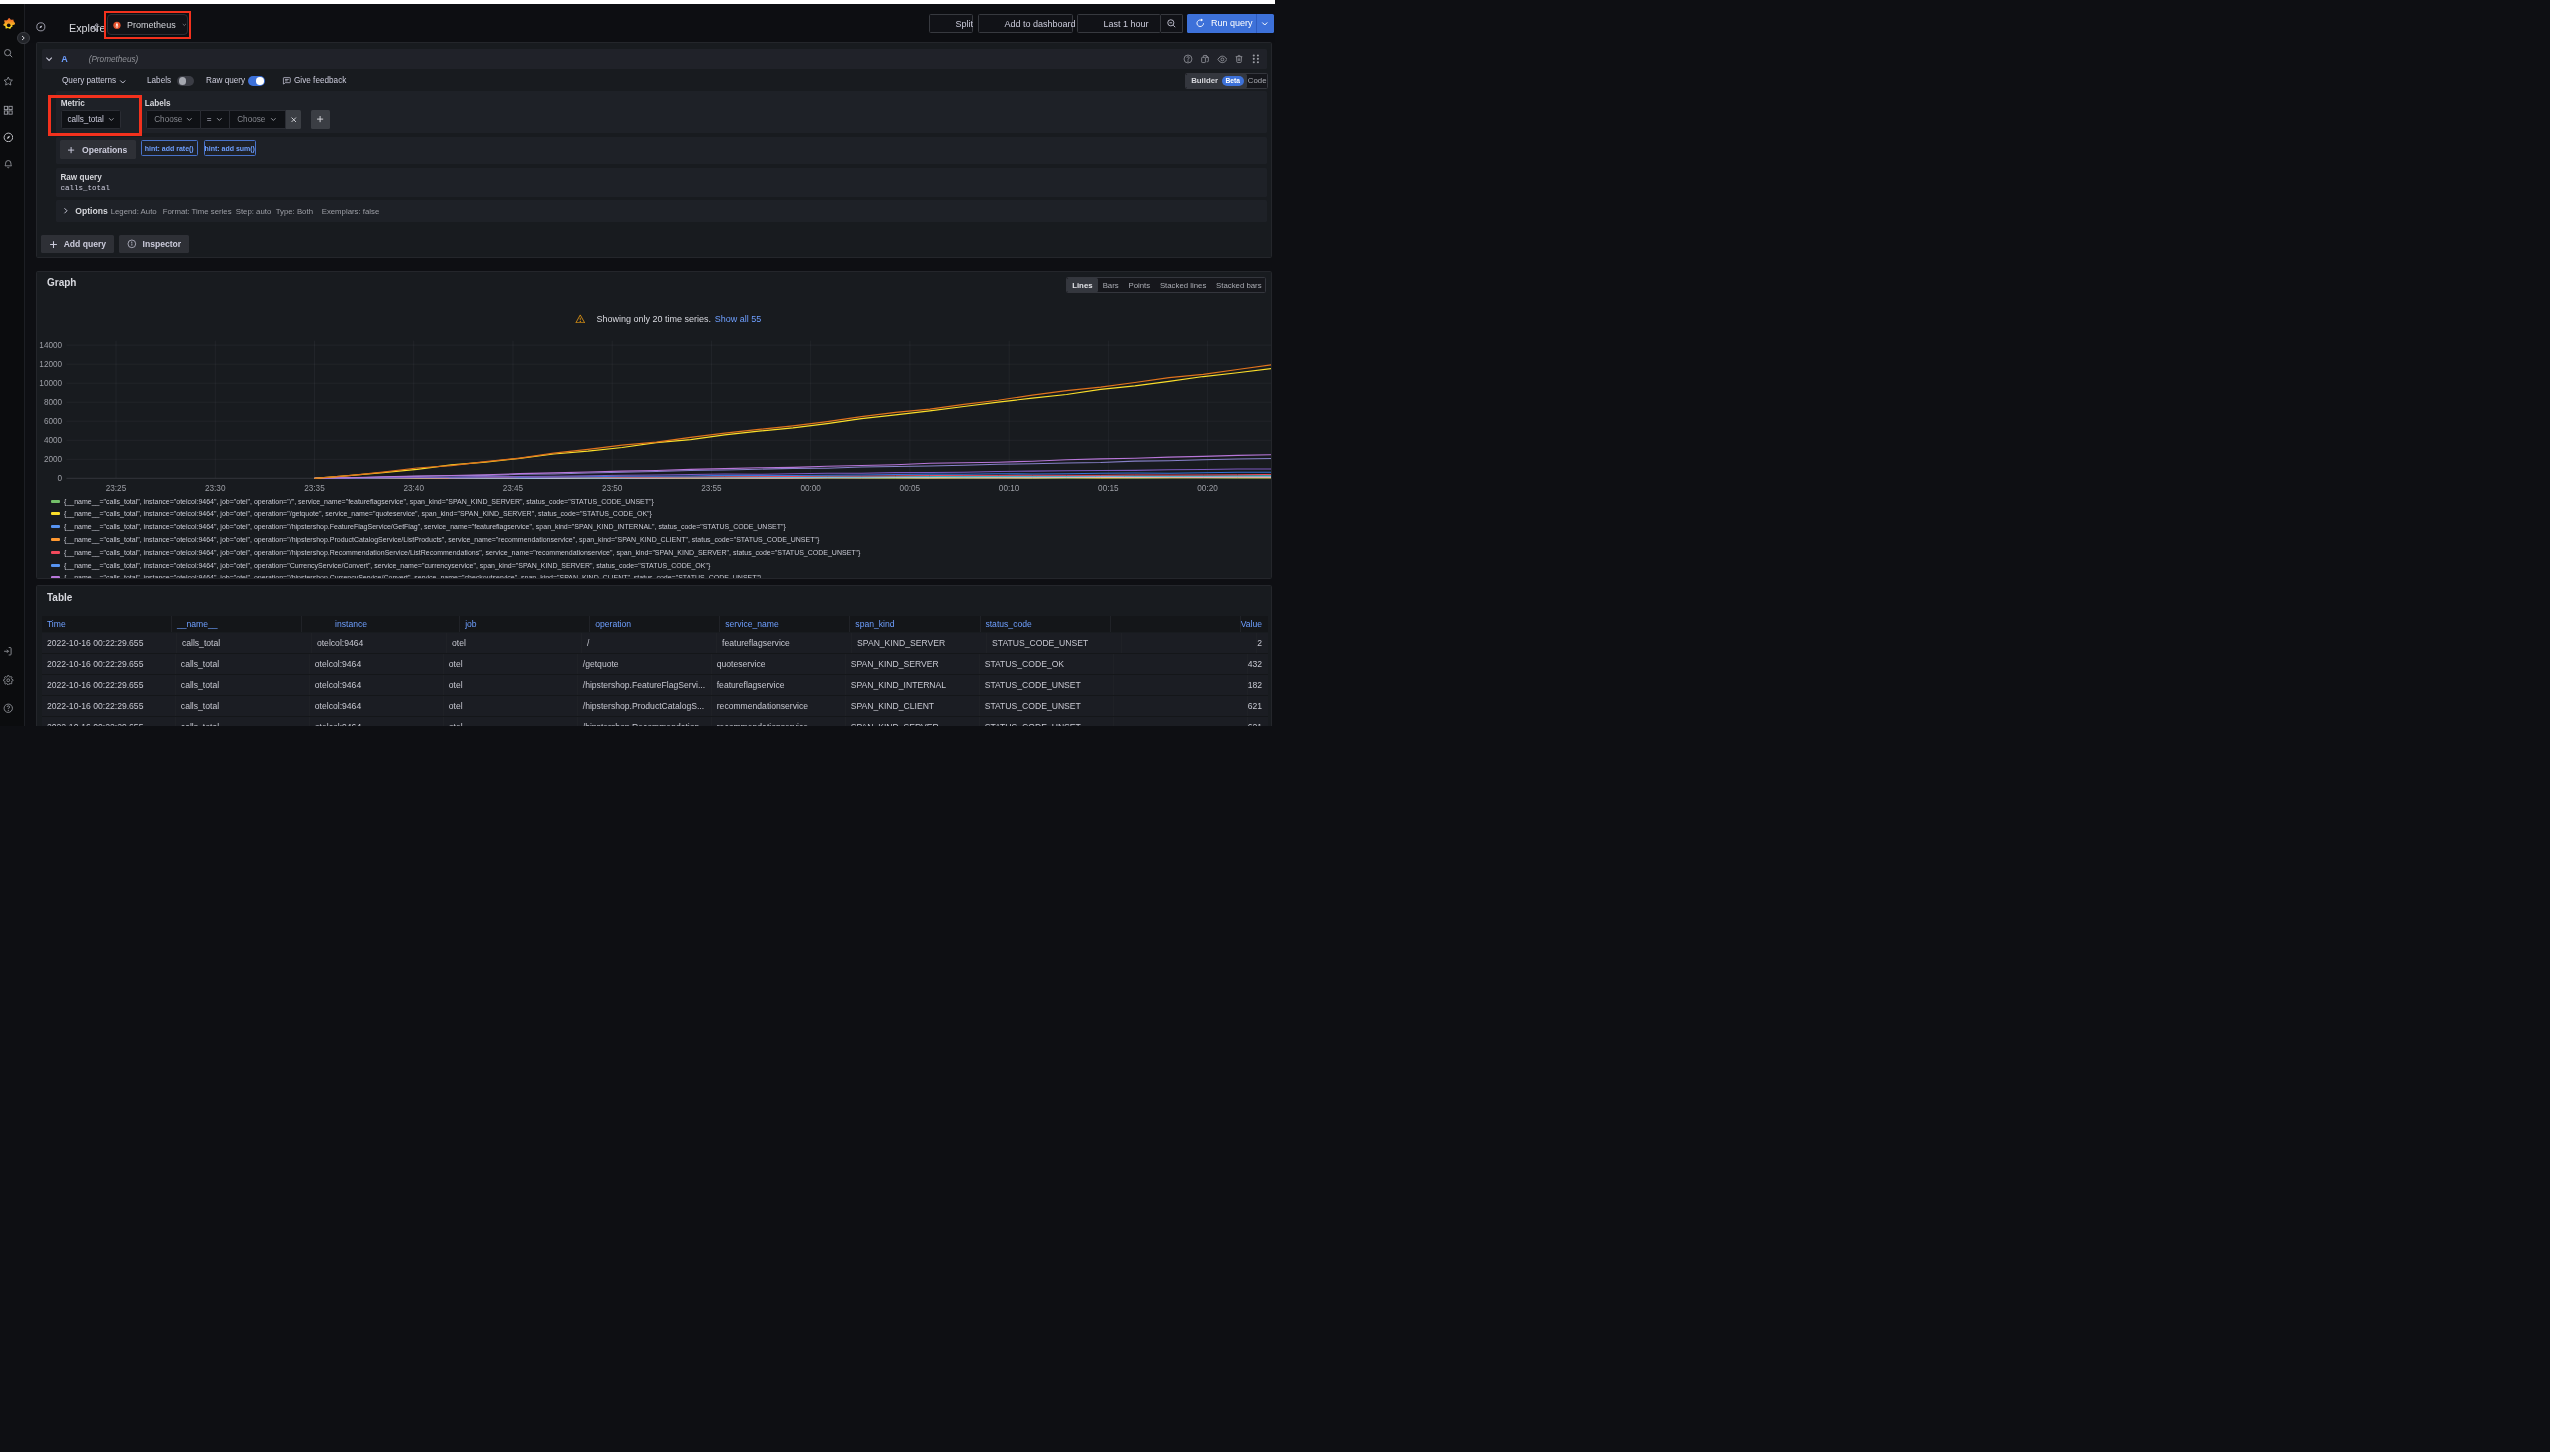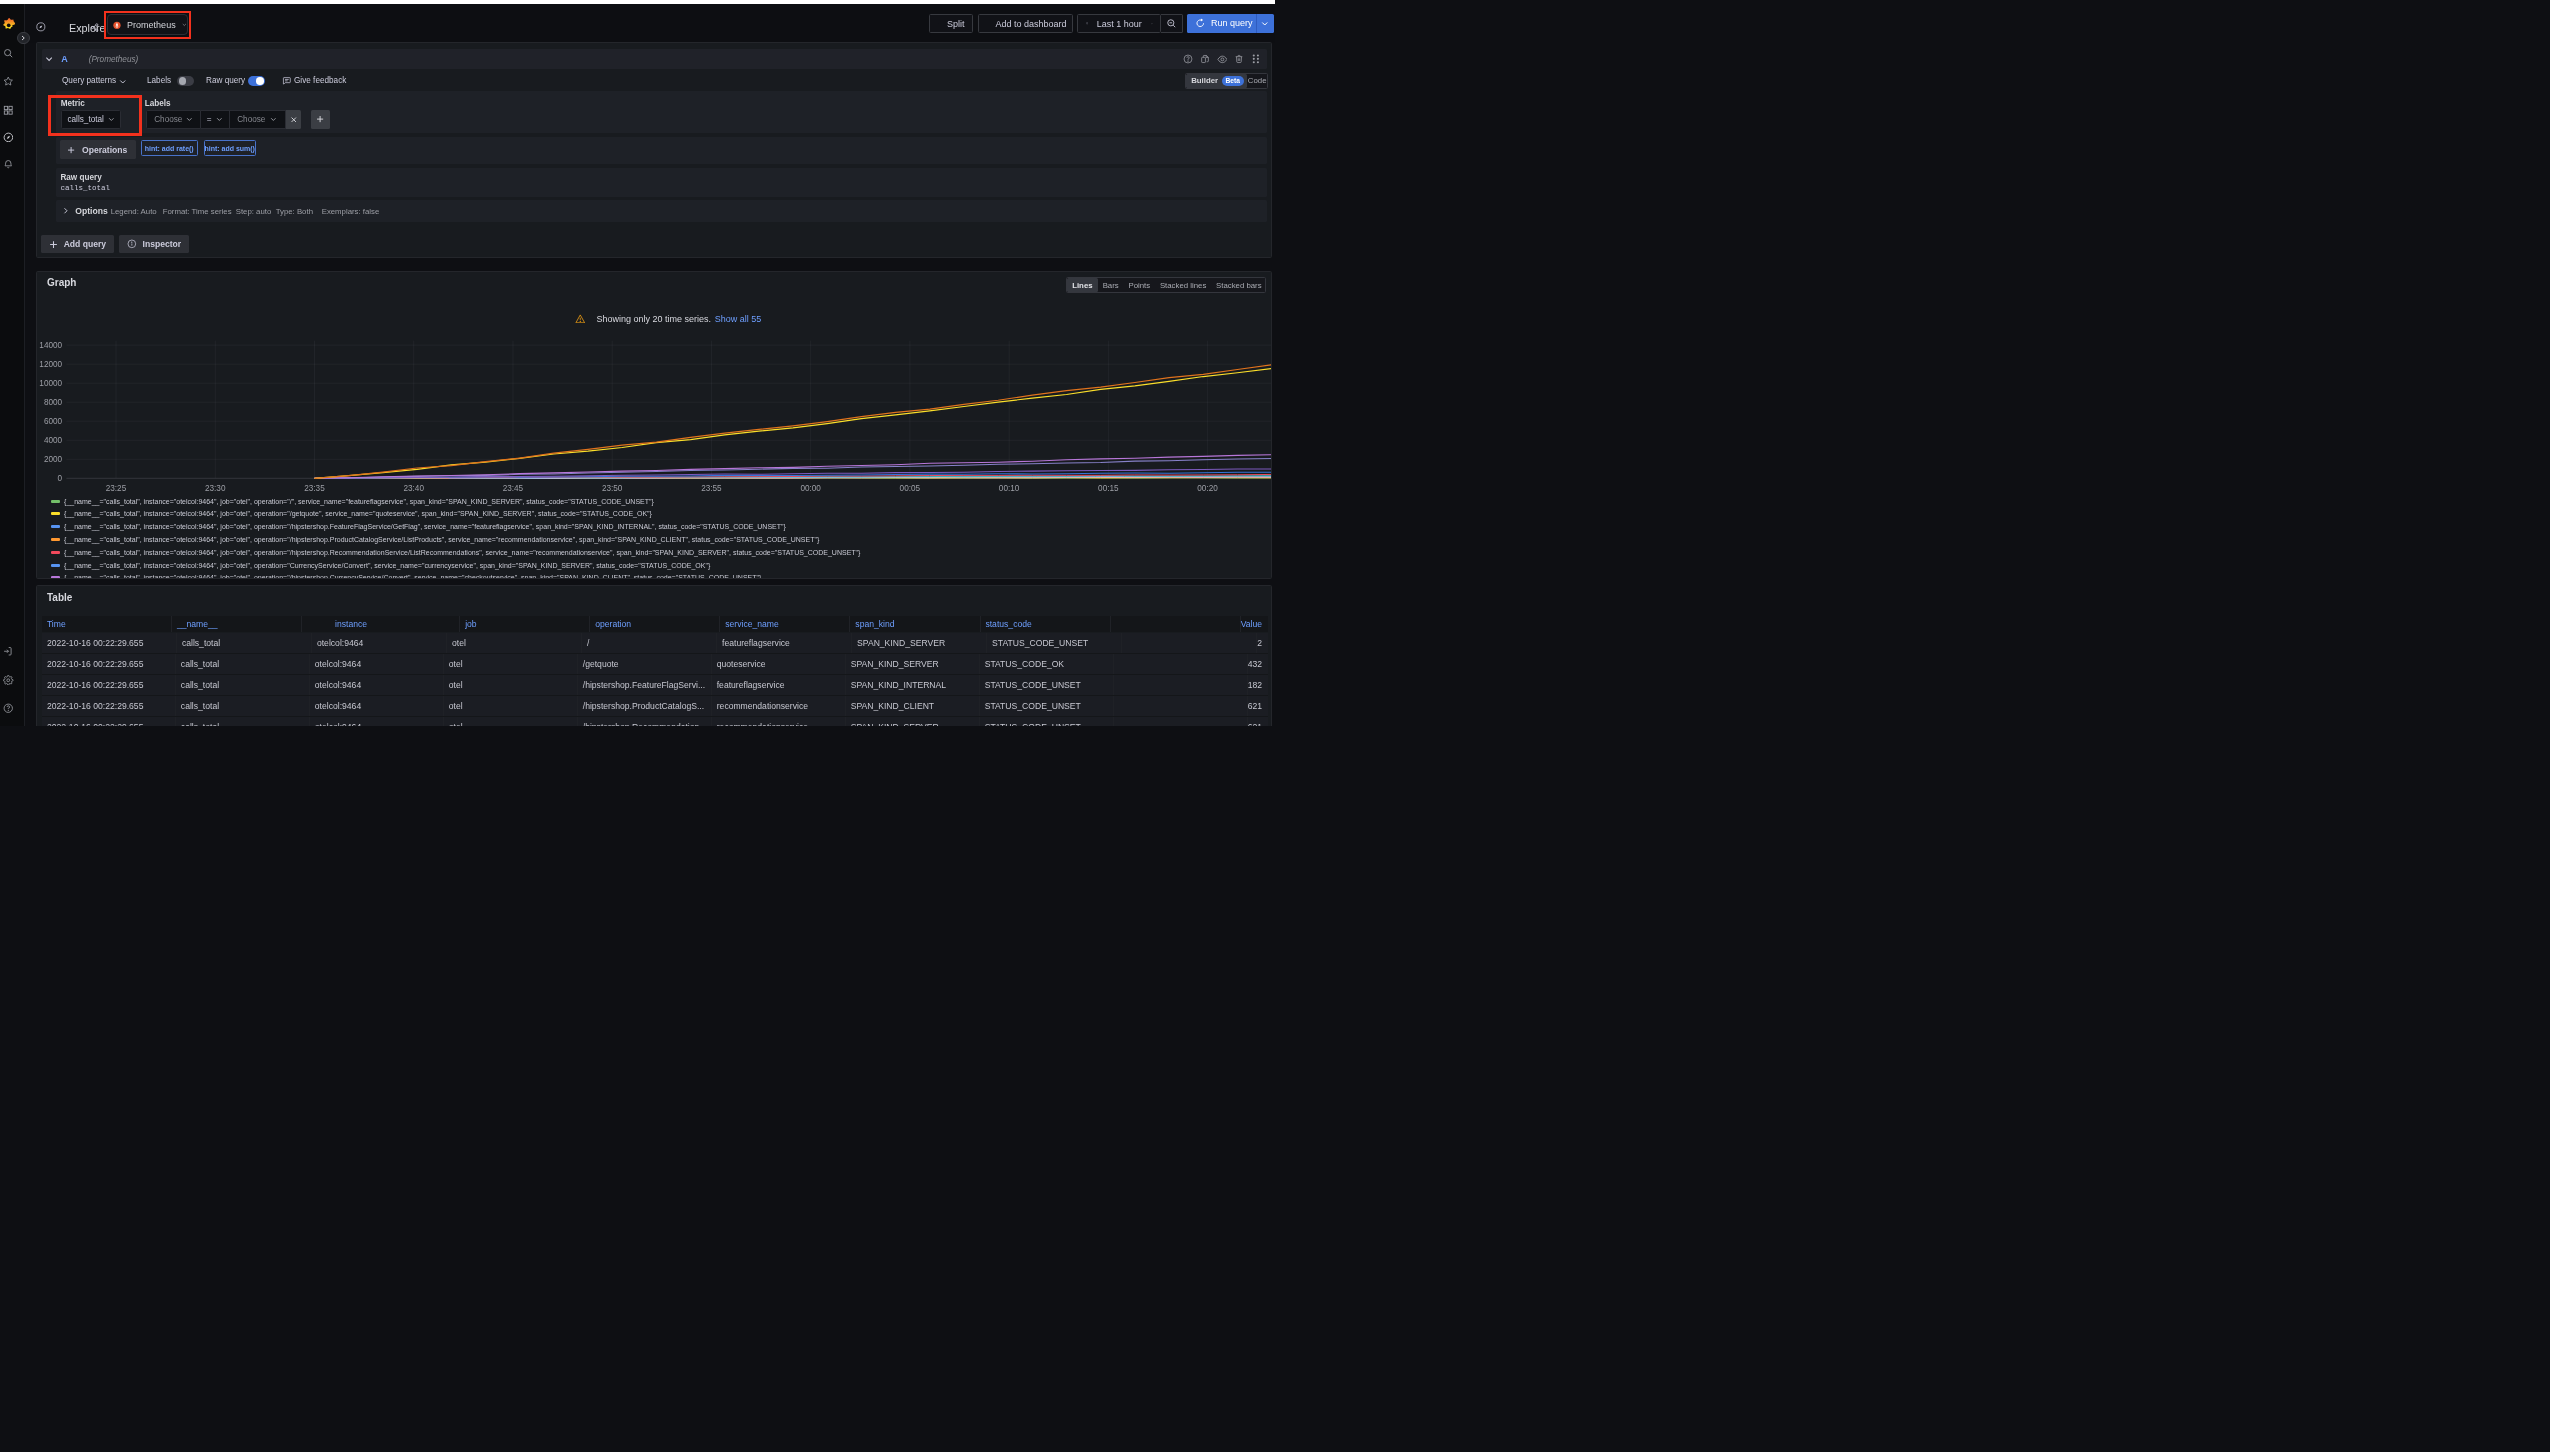--- a/index.html
+++ b/index.html
@@ -4,21 +4,21 @@
 <style>
 * { margin:0; padding:0; box-sizing:border-box; }
 html,body { width:1275px; height:726px; overflow:hidden; background:#0e0f13; font-family:"Liberation Sans", sans-serif; }
 .abs { position:absolute; }
 #app { position:relative; width:1275px; height:726px; background:#0e0f13; }
 #whitebar { position:absolute; left:0; top:0; width:1275px; height:3.7px; background:#ffffff; }
 #sidebar { position:absolute; left:0; top:3.7px; width:25px; height:723px; background:#0b0c0e; border-right:0.7px solid #1d1f24; }
 #topbar { position:absolute; left:25px; top:3.7px; width:1251px; height:39px; background:#0d0e12; }
 .icon { color:#9d9fa6; }
 
-.tb-btn { position:absolute; top:10.8px; height:18.3px; border:0.7px solid #37393f; border-radius:1.5px; color:#ccccdc; font-size:9px; font-weight:500; display:flex; align-items:center; gap:9px; padding:0 7.5px; background:#111217; white-space:nowrap; }
+.tb-btn { position:absolute; top:10.8px; height:18.3px; border:0.7px solid #37393f; border-radius:1.5px; color:#ccccdc; font-size:9px; font-weight:500; display:flex; align-items:center; gap:18px; padding:0 7.5px; background:#111217; white-space:nowrap; }
 
 .panel { position:absolute; left:36px; width:1236px; background:#181b1f; border:0.7px solid #24262b; border-radius:1.5px; }
 .blk { position:absolute; left:4.5px; right:4.5px; background:#202228; border-radius:1.5px; }
 .grey-btn { background:#2e3036; border-radius:1.5px; color:#ccccdc; font-weight:700; display:flex; align-items:center; justify-content:center; }
 .sel { background:#0f1115; border:0.7px solid #2a2c33; border-radius:1.5px; color:#ccccdc; display:flex; align-items:center; }
 </style>
 </head>
 <body>
 <div id="app">
   <div id="topbar">

